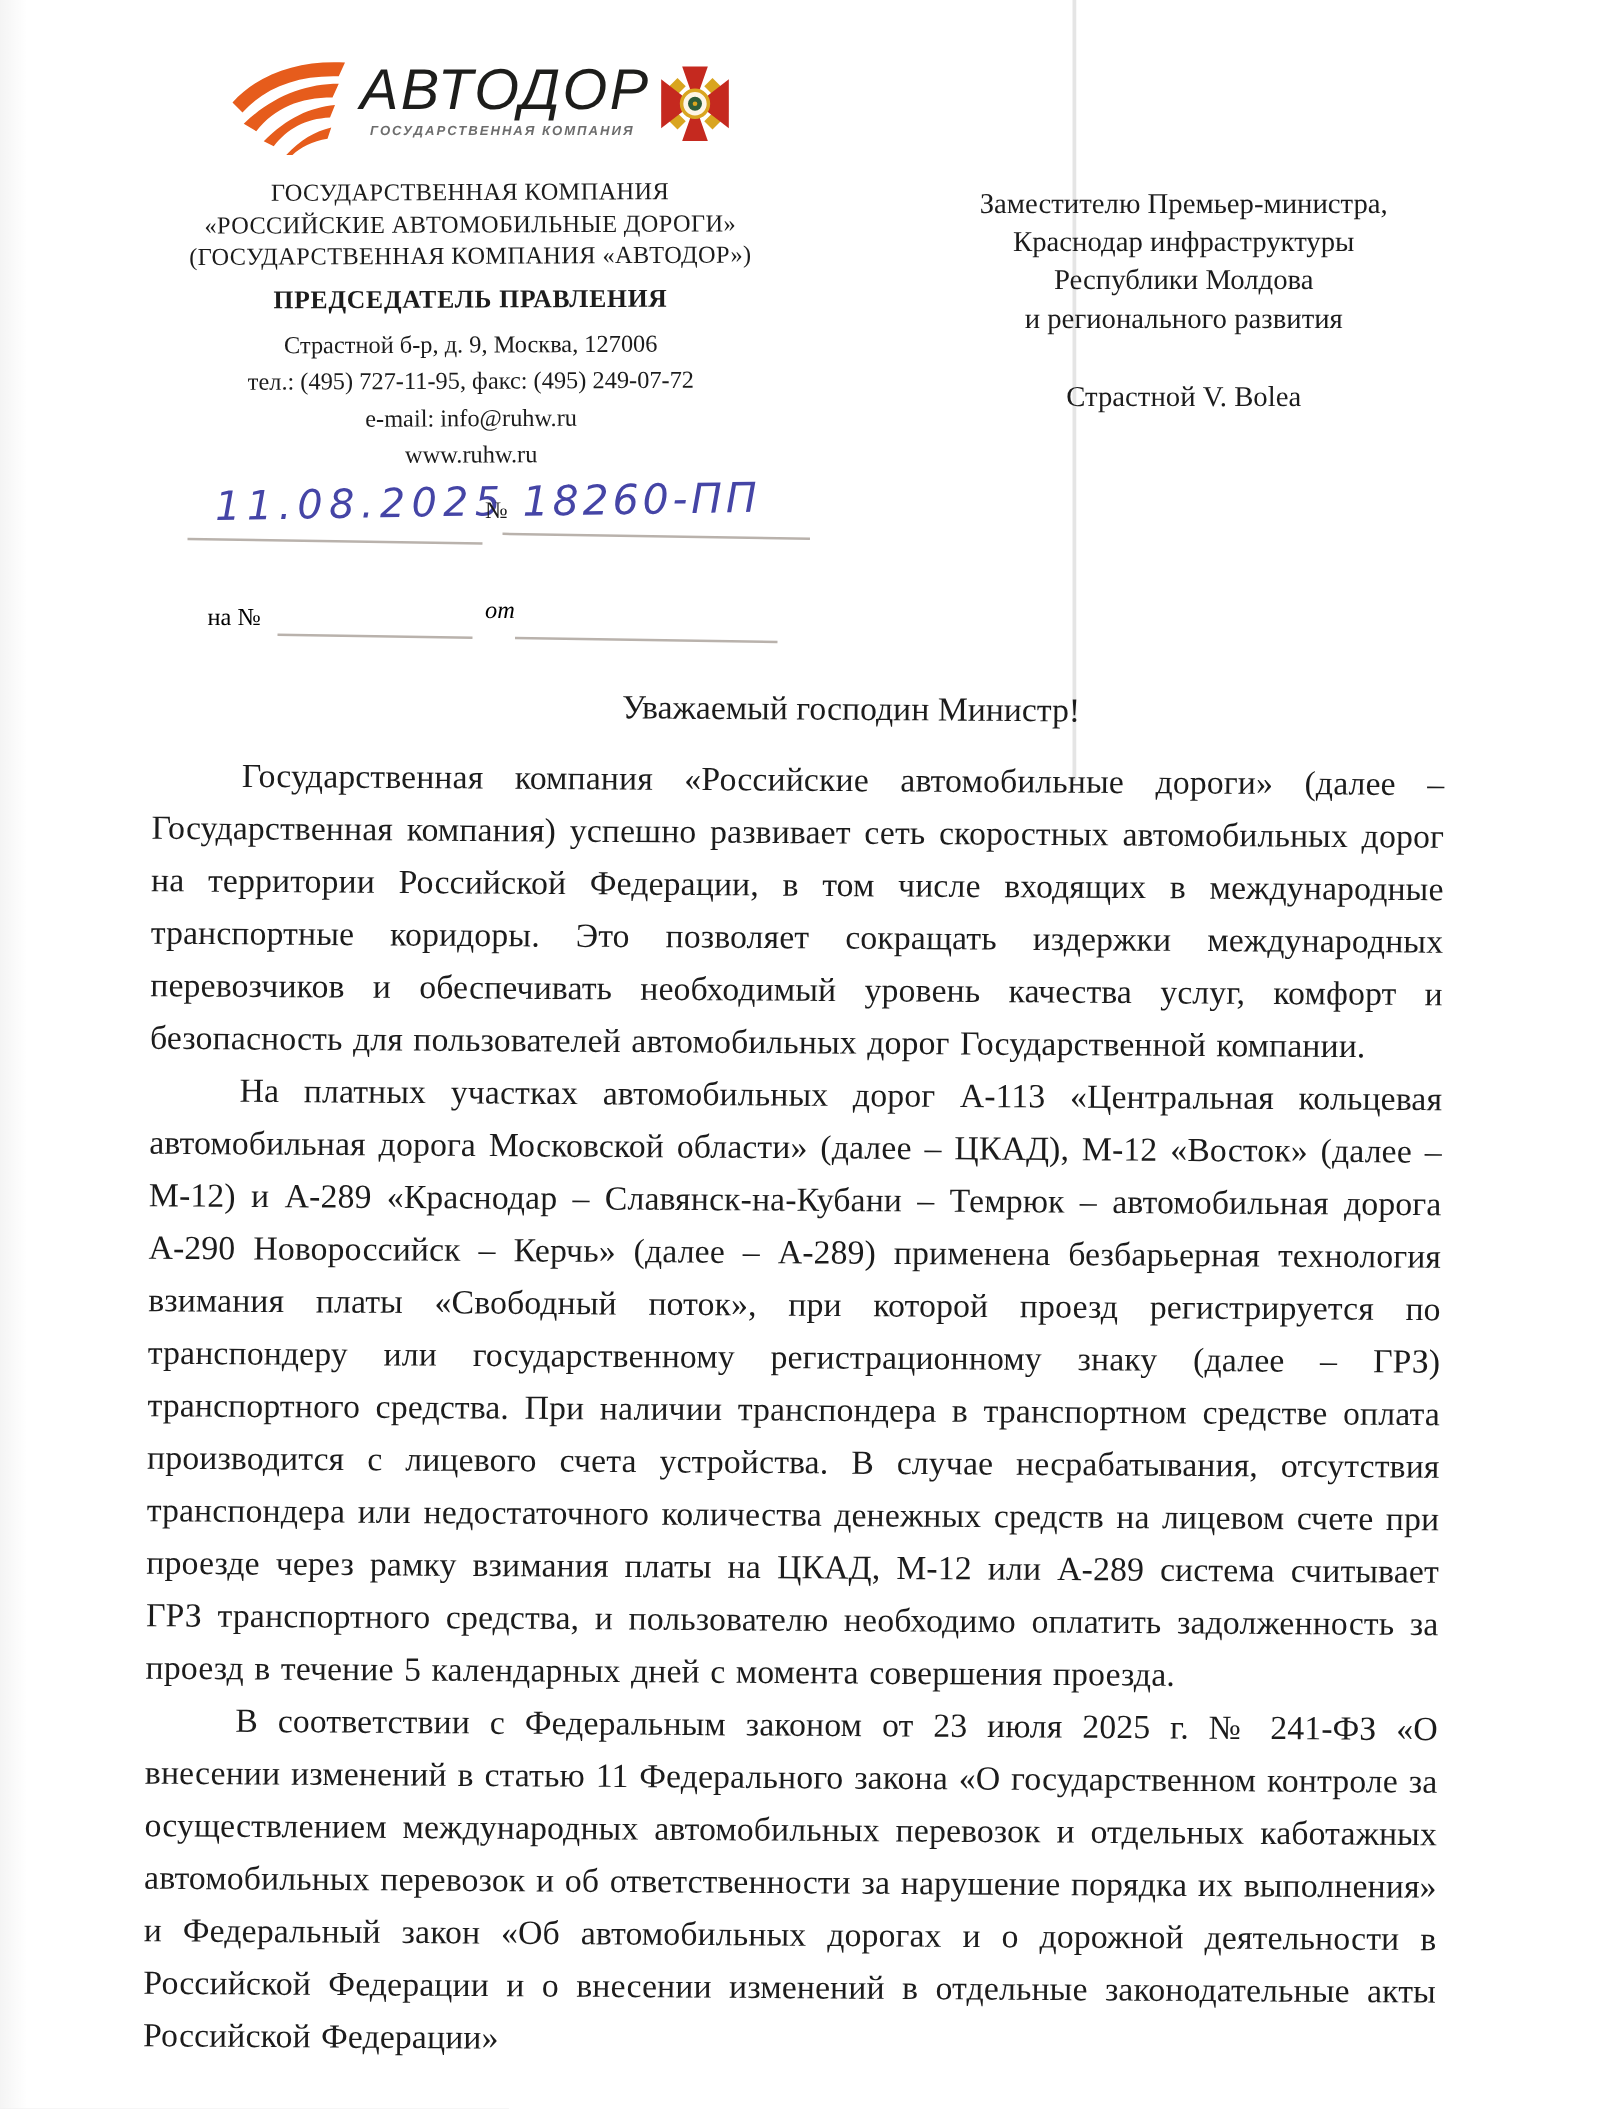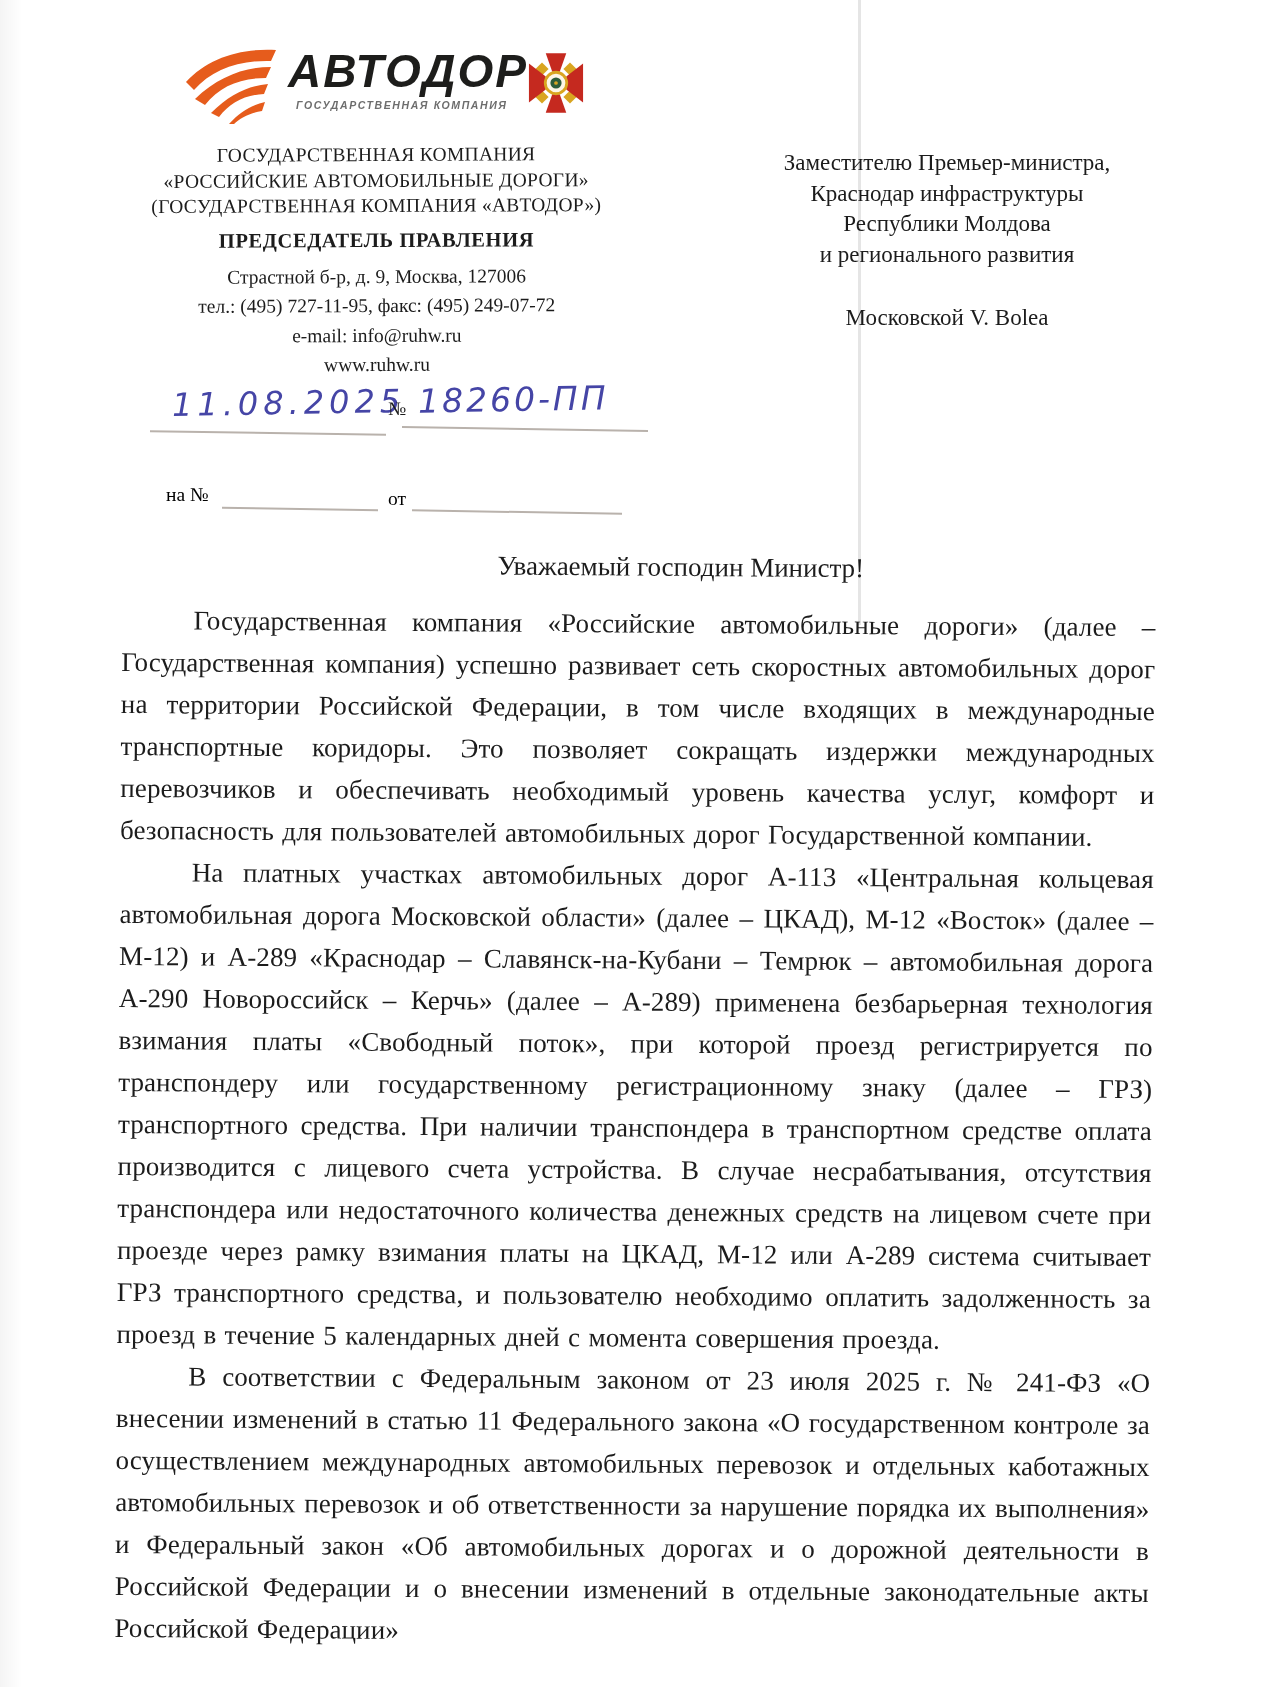--- a/index.html
+++ b/index.html
@@ -16,21 +16,21 @@
   .scan-line {
     position:absolute; left:858px; top:0; width:3px; height:625px;
     background:rgba(160,160,160,0.28); pointer-events:none;
   }
 
   
   .logo-block { position:absolute; left:178px; top:40px; width:470px; height:90px; }
   .logo-icon  { position:absolute; left:0; top:6px; }
   .logo-text  {
     position:absolute; left:110px; top:4px;
-    font-family:"Liberation Sans", sans-serif; font-weight:700; font-style:italic;
+    font-family:"Liberation Sans", sans-serif; font-weight:400; font-style:italic;
     font-size:46px; letter-spacing:2px; color:#1d1d1b; white-space:nowrap;
   }
   .logo-sub   {
     position:absolute; left:118px; top:59px;
     font-family:"Liberation Sans", sans-serif; font-style:italic; font-weight:bold;
     font-size:10.5px; letter-spacing:1.6px; color:#6d6d6d; white-space:nowrap;
   }
   .emblem { position:absolute; left:350px; top:12px; }
 
   
@@ -49,21 +49,21 @@
     color:#4545a6; transform:rotate(-1deg);
   }
   .hand-date { left:172px; top:384px; font-size:32px; letter-spacing:5px; }
   .hand-num  { left:418px; top:380px; font-size:33px; letter-spacing:3px; }
   .printed-no{ position:absolute; left:388px; top:398px; font-size:19px; }
   .fline { position:absolute; height:0; border-bottom:2px solid #b9b2ac; transform:rotate(0.9deg); }
   .fl-date { left:150px; top:432px; width:236px; }
   .fl-num  { left:402px; top:428px; width:246px; }
   .ref-label { position:absolute; font-size:19.5px; color:#000000; }
   .ref-na  { left:166px; top:484px; }
-  .ref-ot  { left:388px; top:488px; }
+  .ref-ot  { left:388px; top:478px;font-style:italic; }
   .fl-ref1 { left:222px; top:508px; width:156px; }
   .fl-ref2 { left:412px; top:511px; width:210px; }
 
   
   .addressee {
     position:absolute; left:740px; top:148px; width:414px; text-align:center;
     font-size:23px; line-height:30.5px;
   }
   .addressee-person { margin-top:33px; }
 
@@ -140,21 +140,21 @@
     <span class="ref-label ref-ot">от</span>
     <div class="fline fl-ref1"></div>
     <div class="fline fl-ref2"></div>
   </div>
 
   <div class="addressee">
     <div>Заместителю Премьер-министра,</div>
     <div>Краснодар инфраструктуры</div>
     <div>Республики Молдова</div>
     <div>и регионального развития</div>
-    <div class="addressee-person">Московской V. Bolea</div>
+    <div class="addressee-person">Страстной V. Bolea</div>
   </div>
 
   <div class="body-block">
     <div class="salutation">Уважаемый господин Министр!</div>
     <p>Государственная компания «Российские автомобильные дороги» (далее – Государственная компания) успешно развивает сеть скоростных автомобильных дорог на территории Российской Федерации, в том числе входящих в международные транспортные коридоры. Это позволяет сокращать издержки международных перевозчиков и обеспечивать необходимый уровень качества услуг, комфорт и безопасность для пользователей автомобильных дорог Государственной компании.</p>
     <p>На платных участках автомобильных дорог А-113 «Центральная кольцевая автомобильная дорога Московской области» (далее – ЦКАД), М-12 «Восток» (далее – М-12) и А-289 «Краснодар – Славянск-на-Кубани – Темрюк – автомобильная дорога А-290 Новороссийск – Керчь» (далее – А-289) применена безбарьерная технология взимания платы «Свободный поток», при которой проезд регистрируется по транспондеру или государственному регистрационному знаку (далее – ГРЗ) транспортного средства. При наличии транспондера в транспортном средстве оплата производится с лицевого счета устройства. В случае несрабатывания, отсутствия транспондера или недостаточного количества денежных средств на лицевом счете при проезде через рамку взимания платы на ЦКАД, М-12 или А-289 система считывает ГРЗ транспортного средства, и пользователю необходимо оплатить задолженность за проезд в течение 5 календарных дней с момента совершения проезда.</p>
     <p>В соответствии с Федеральным законом от 23 июля 2025 г. № 241-ФЗ «О внесении изменений в статью 11 Федерального закона «О государственном контроле за осуществлением международных автомобильных перевозок и отдельных каботажных автомобильных перевозок и об ответственности за нарушение порядка их выполнения» и Федеральный закон «Об автомобильных дорогах и о дорожной деятельности в Российской Федерации и о внесении изменений в отдельные законодательные акты Российской Федерации»</p>
   </div>
 
 </div>

